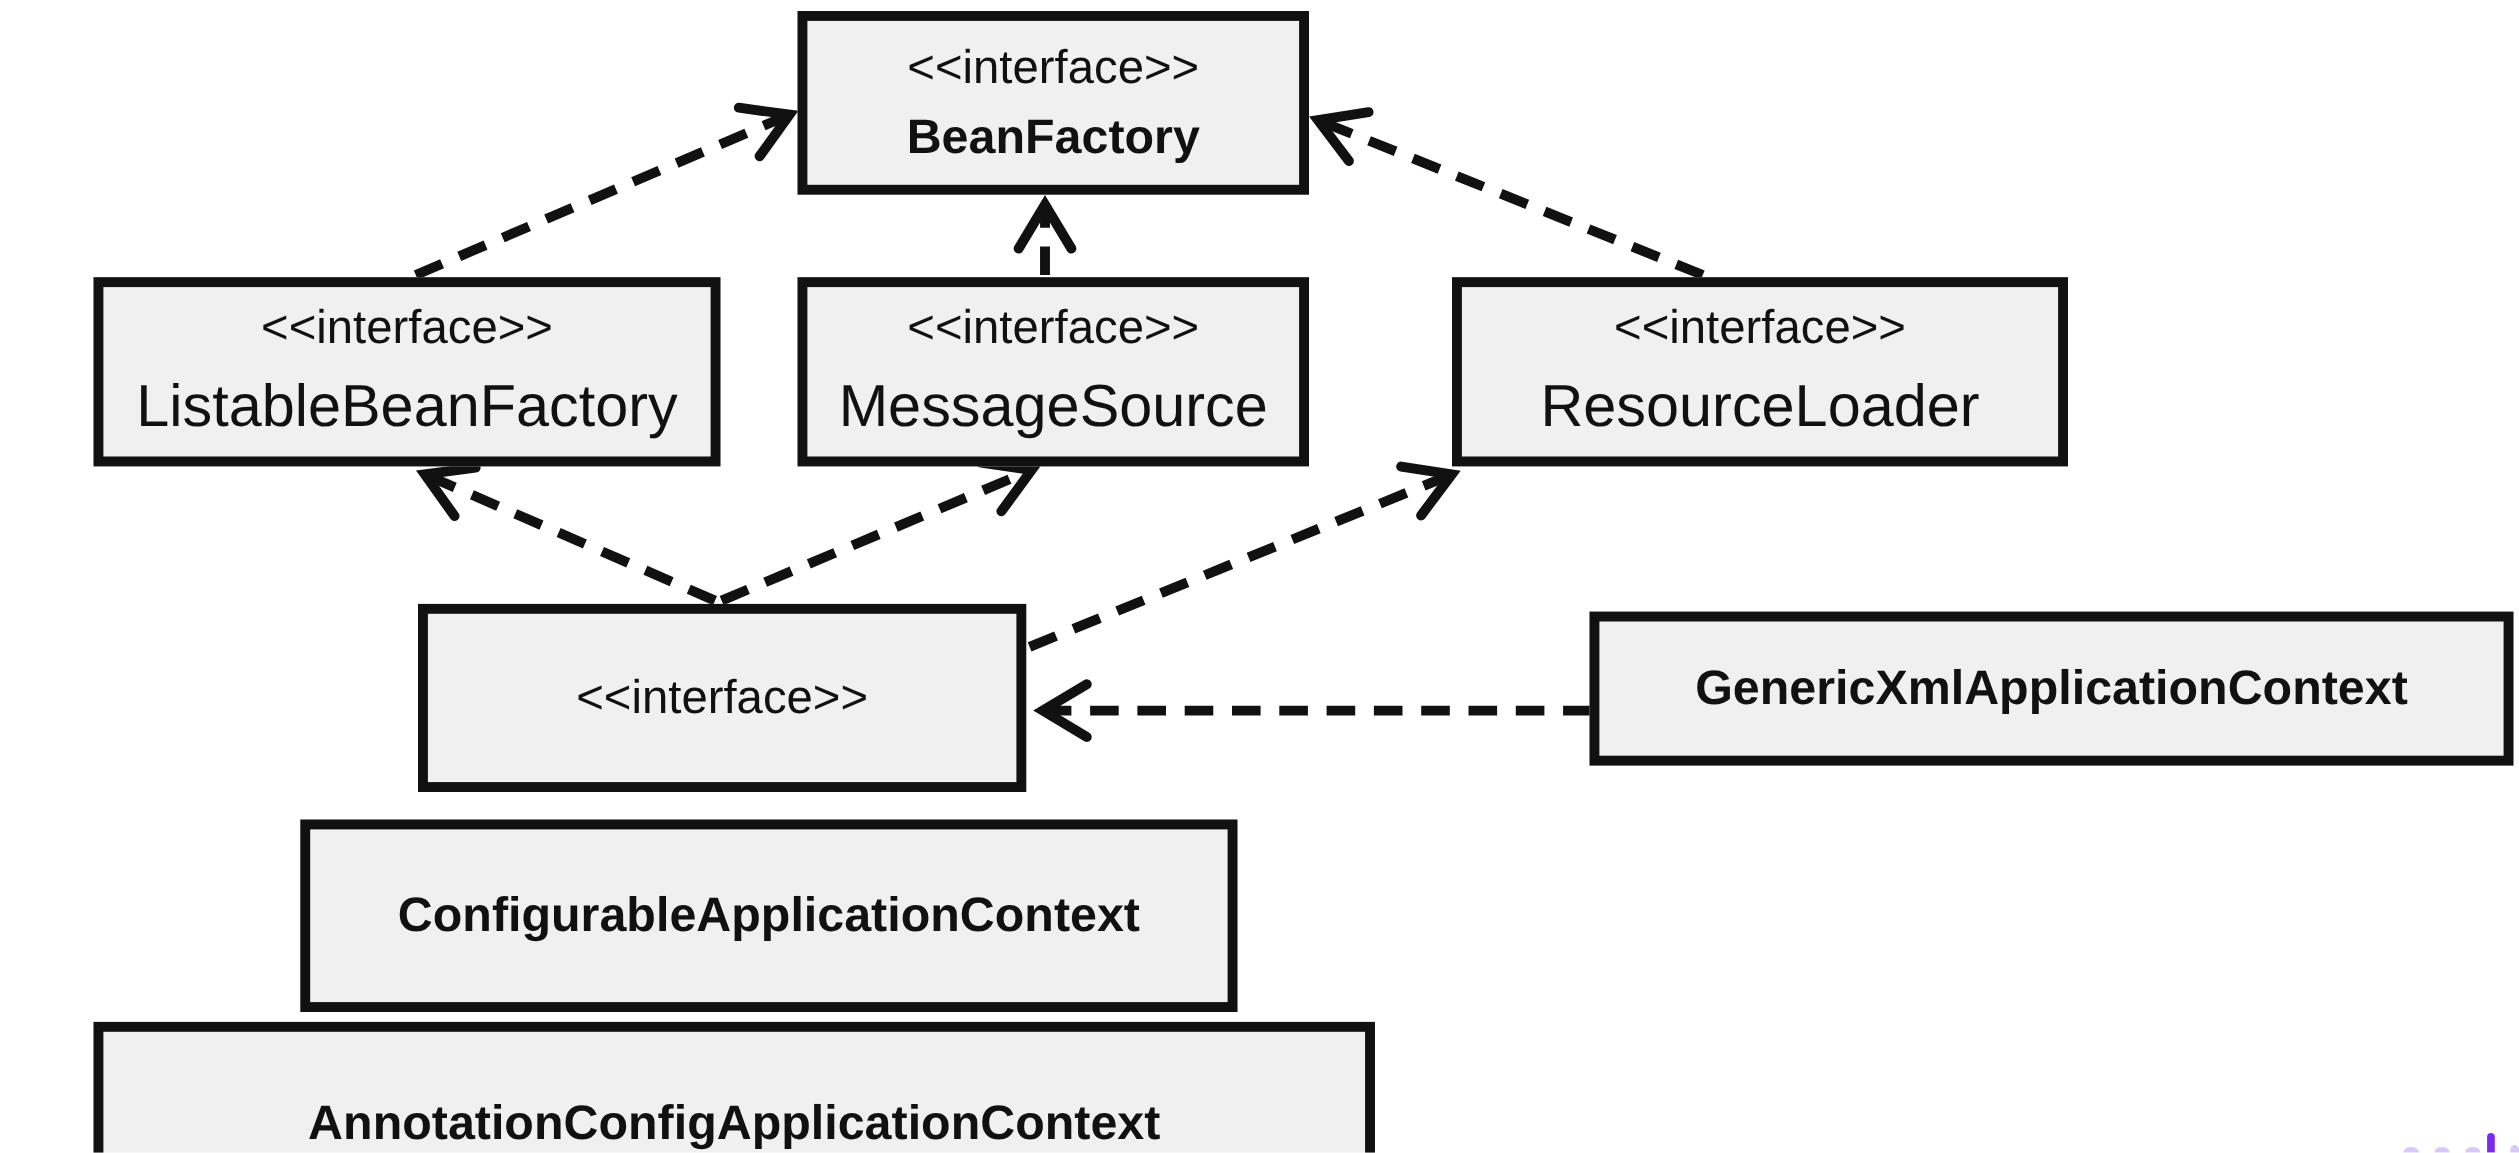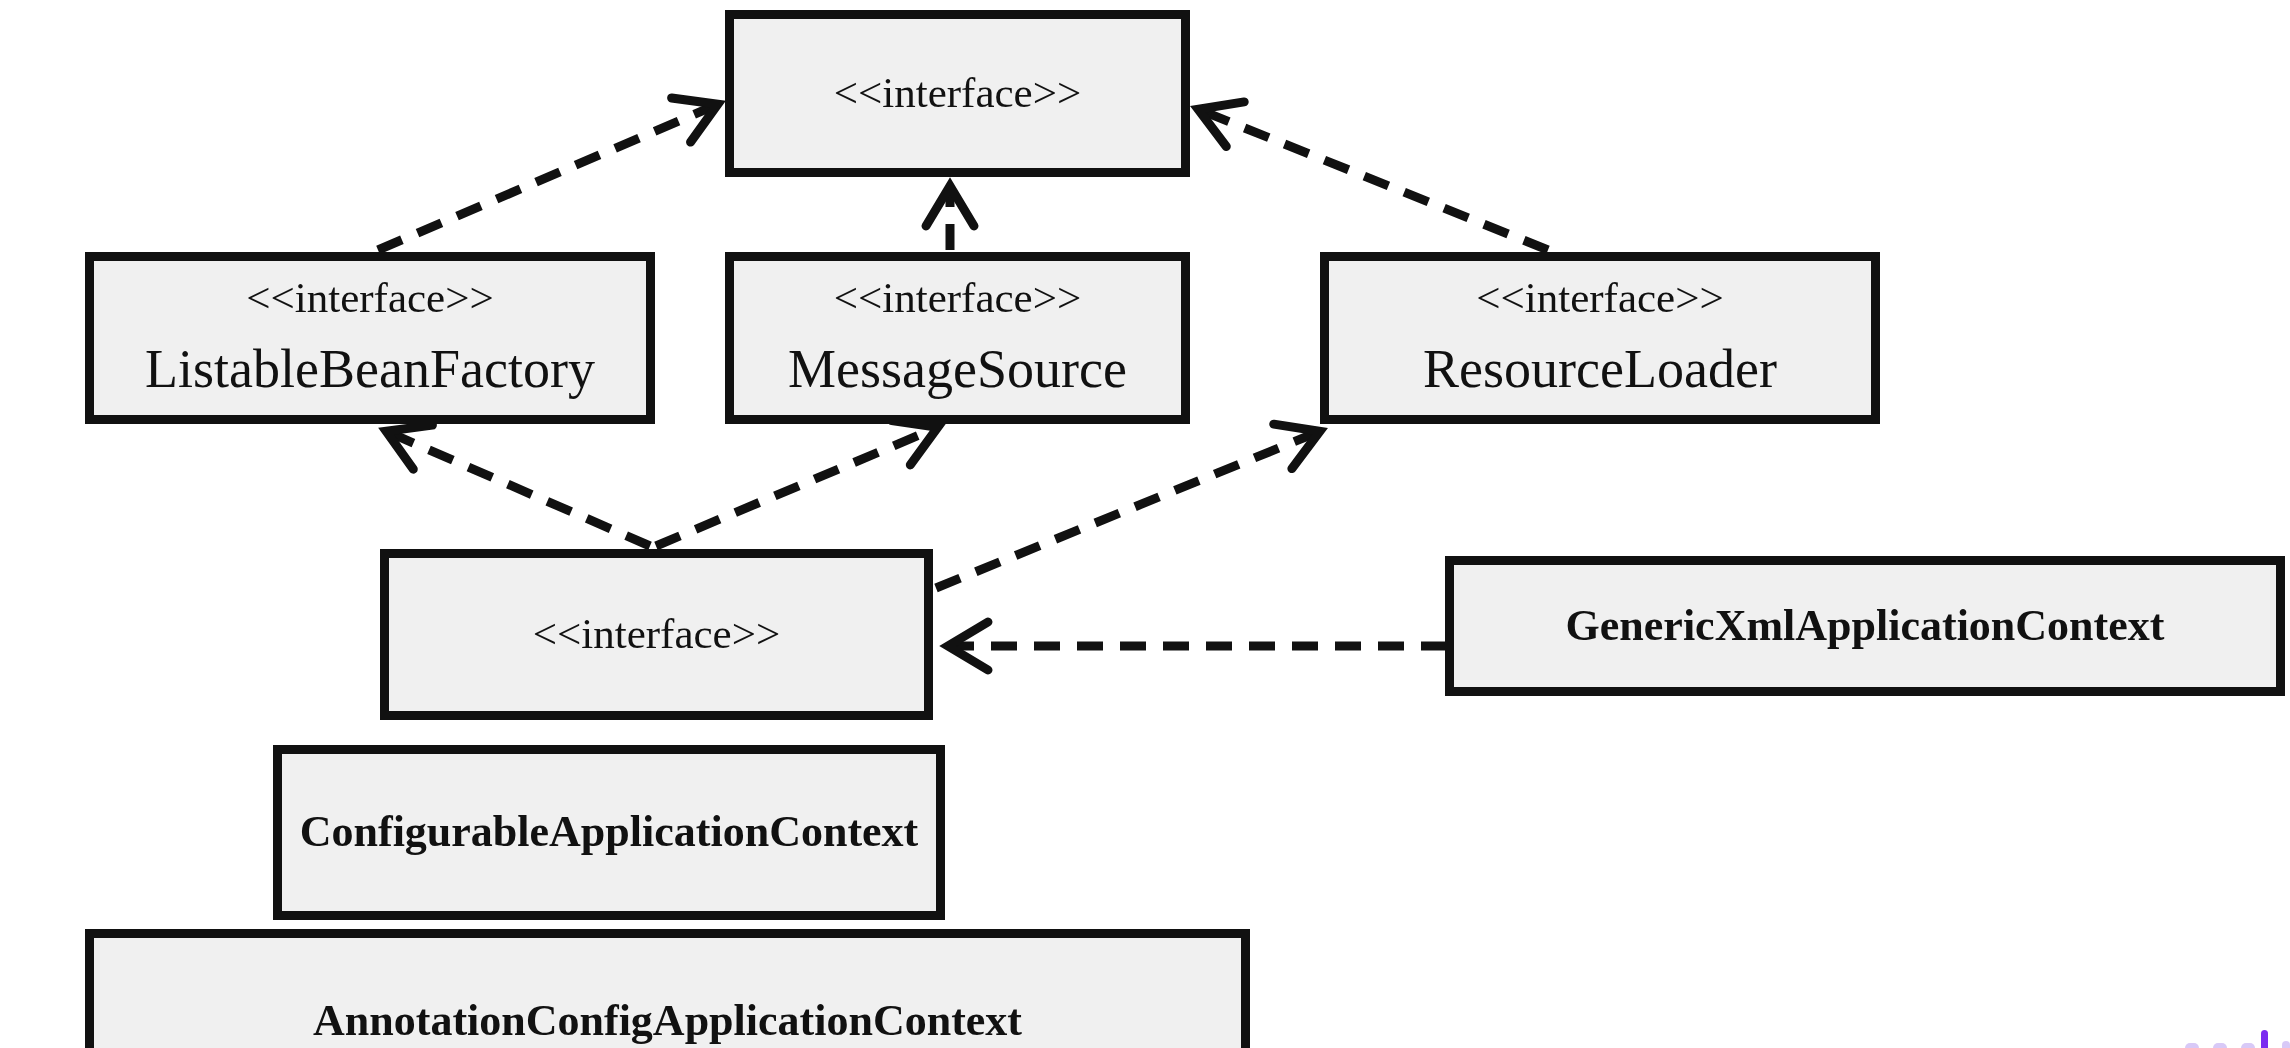--- a/index.html
+++ b/index.html
@@ -1,42 +1,42 @@
 <!DOCTYPE html>
 <html><head>
 <meta charset="utf-8">
 <style>
   html,body{margin:0;padding:0;background:#ffffff;}
   .canvas{
     position:relative;
     width:2290px;height:1048px;
     background:#ffffff;
     overflow:hidden;
-    font-family:Liberation Serif, serif;
+    font-family:Liberation Sans, sans-serif;
     color:#111111;
   }
   .edges{position:absolute;left:0;top:0;width:2290px;height:1048px;}
   .edge{fill:none;stroke:#111111;stroke-width:9;stroke-dasharray:26 17;}
   .uml-box{
     position:absolute;box-sizing:border-box;
     background:#f0f0f0;border:9px solid #111111;
     display:flex;flex-direction:column;align-items:center;justify-content:center;
     text-align:center;
   }
   .stereo{font-size:43px;line-height:1.46;font-weight:400;white-space:nowrap;}
   .cname{font-size:54px;line-height:1.46;font-weight:400;white-space:nowrap;}
   .cname.bold{font-weight:700;font-size:44px;}
   
   #box-beanfactory        {left:725px;  top:10px;  width:465px;  height:167px;}
   #box-listable           {left:85px;   top:252px; width:570px;  height:172px;}
   #box-messagesource      {left:725px;  top:252px; width:465px;  height:172px;}
   #box-resourceloader     {left:1320px; top:252px; width:560px;  height:172px;}
   #box-appcontext         {left:380px;  top:549px; width:553px;  height:171px;}
   #box-genericxml         {left:1445px; top:556px; width:840px;  height:140px;}
-  #box-configurable       {left:273px;  top:745px; width:672px;  height:175px;align-items:center;}
+  #box-configurable       {left:273px;  top:745px; width:852px;  height:175px;align-items:center;}
   #box-annotationconfig   {left:85px;   top:929px; width:1165px; height:185px;}
   
   .wm-bar{
     position:absolute;left:2261px;top:1030px;width:7px;height:18px;
     background:#7b2bf0;border-radius:4px 4px 0 0;
   }
   .wm-dot{position:absolute;background:#d8c9f7;border-radius:6px 6px 0 0;height:5px;top:1043px;}
   .wm-dot.d1{left:2185px;width:14px;}
   .wm-dot.d2{left:2213px;width:14px;}
   .wm-dot.d3{left:2241px;width:14px;}
@@ -57,20 +57,21 @@
     <path class="edge" marker-end="url(#openArrow)" d="M 950 250 L 950 188"></path>
     <path class="edge" marker-end="url(#openArrow)" d="M 1548 250 L 1200 110"></path>
     <path class="edge" marker-end="url(#openArrow)" d="M 650 546 L 388 432"></path>
     <path class="edge" marker-end="url(#openArrow)" d="M 656 546 L 936 428"></path>
     <path class="edge" marker-end="url(#openArrow)" d="M 936 588 L 1318 432"></path>
     <path class="edge" marker-end="url(#openArrow)" d="M 1447 646 L 950 646"></path>
   </svg>
 
   <div class="uml-box" id="box-beanfactory">
     <span class="stereo">&lt;&lt;interface&gt;&gt;</span>
+    <span class="cname bold">BeanFactory</span>
   </div>
 
   <div class="uml-box" id="box-listable">
     <span class="stereo">&lt;&lt;interface&gt;&gt;</span>
     <span class="cname">ListableBeanFactory</span>
   </div>
 
   <div class="uml-box" id="box-messagesource">
     <span class="stereo">&lt;&lt;interface&gt;&gt;</span>
     <span class="cname">MessageSource</span>

